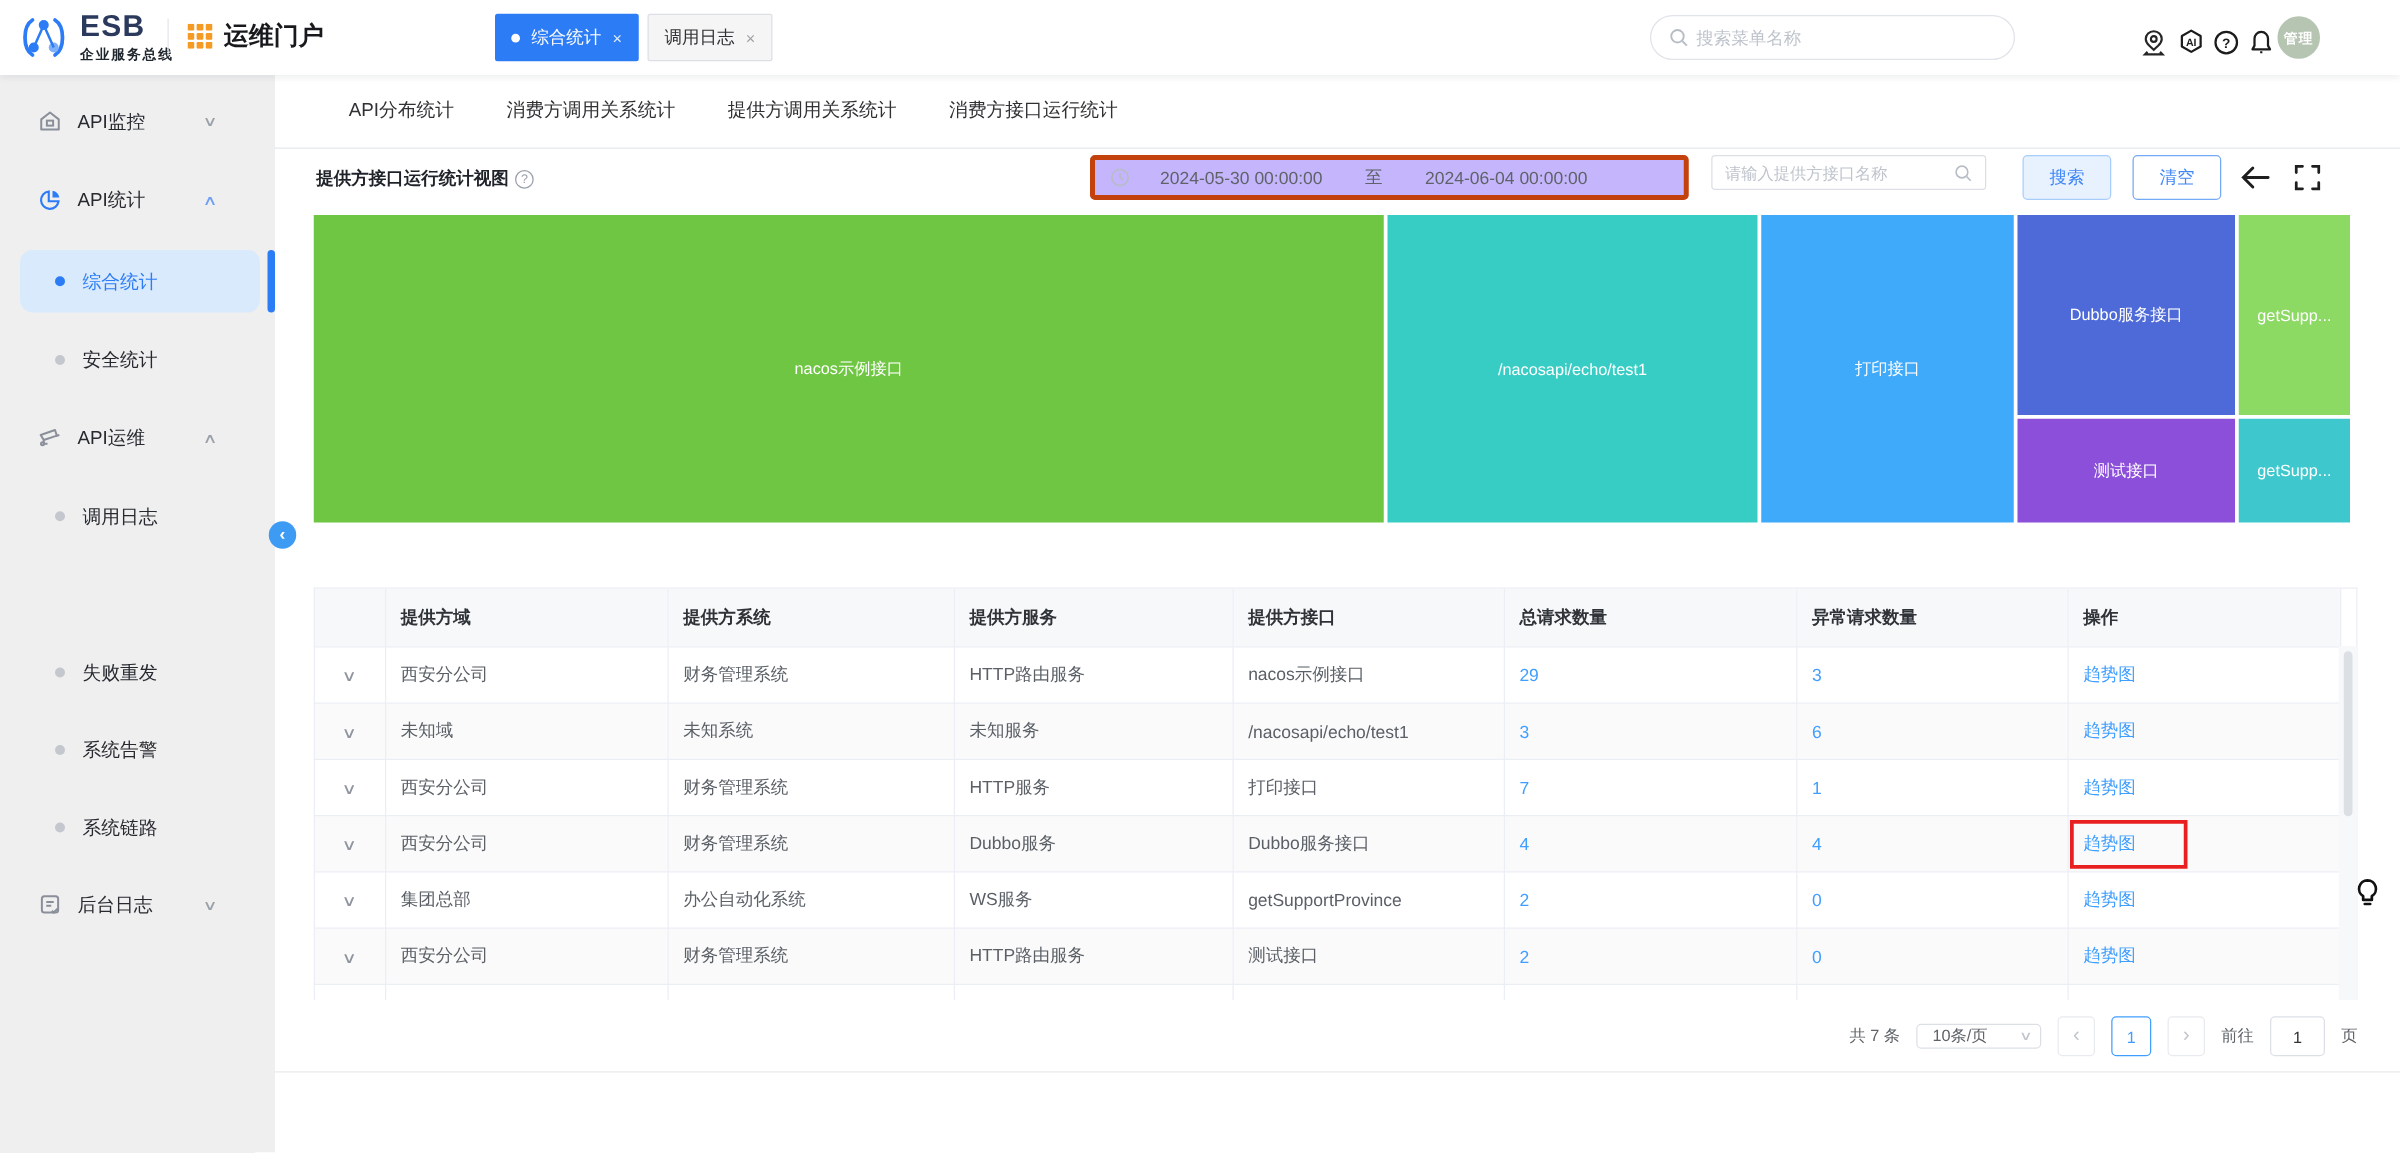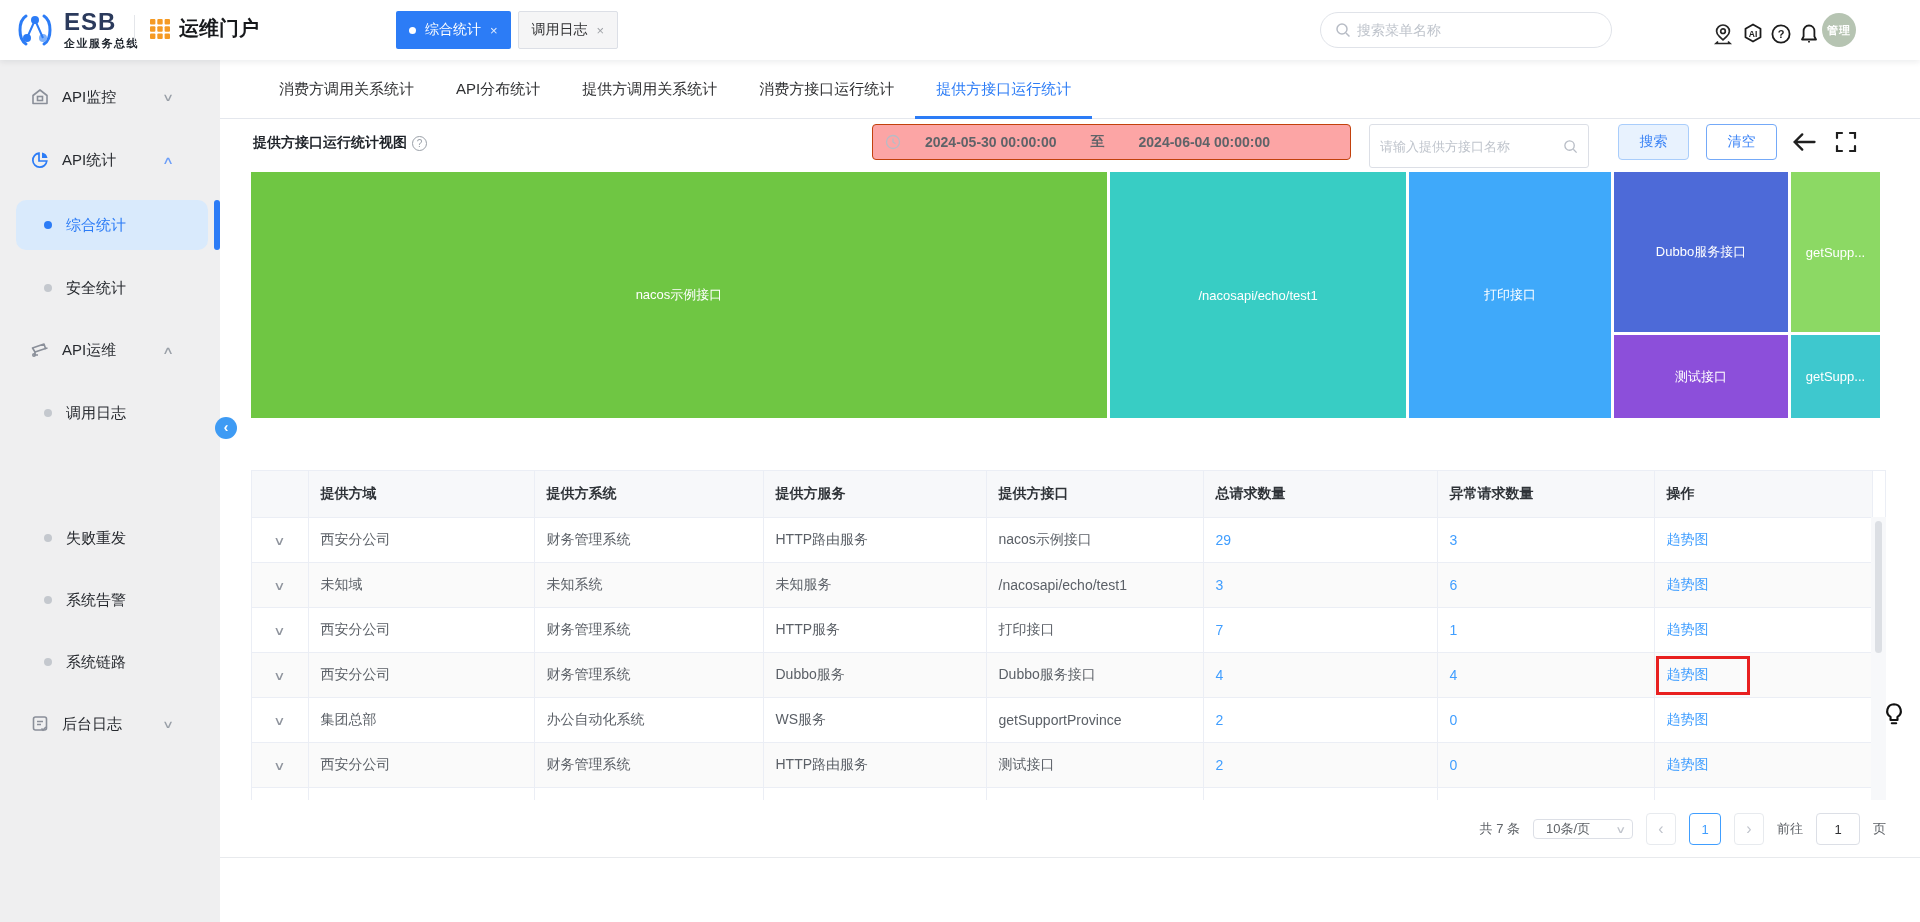--- a/index.html
+++ b/index.html
@@ -58,27 +58,27 @@
            border-bottom:1px solid #e4e7ed; background:#fff; }
   .ctab { padding:0 21px; line-height:57px; font-size:15px; color:#303133; cursor:pointer; position:relative; white-space:nowrap; }
   .ctab.active { color:#2c7cf6; }
   .ctab.active::after { content:""; position:absolute; left:0; right:0; bottom:-1px; height:3px; background:#2c7cf6; }
 
   .view-title { position:absolute; left:33px; top:74px; font-size:14px; font-weight:bold; color:#1f2329;
                 display:flex; align-items:center; gap:5px; }
   .q-icon { width:15px; height:15px; border:1px solid #9aa0a8; border-radius:50%; color:#9aa0a8; font-size:10px;
             line-height:13px; text-align:center; font-weight:normal; }
 
-  .date-range { position:absolute; left:652px; top:64px; width:479px; height:36px; border:1px solid #c2410c;
-                border-radius:4px; display:flex; align-items:center; padding:0 12px; gap:0; background:#fca5a5;
-                font-size:14px; color:#5f6368;font-weight:bold; }
+  .date-range { position:absolute; left:652px; top:64px; width:479px; height:36px; border:4px solid #c2410c;
+                border-radius:4px; display:flex; align-items:center; padding:0 12px; gap:0; background:#c4b5fd;
+                font-size:14px; color:#5f6368; }
   .date-range .clock { width:16px; height:16px; margin-right:24px; flex:none; }
   .date-range .dtxt { white-space:nowrap; }
   .date-range .sep { margin:0 34px; color:#5f6368; }
-  .api-input { position:absolute; left:1149px; top:64px; width:220px; height:44px; border:1px solid #dcdfe6;
+  .api-input { position:absolute; left:1149px; top:64px; width:220px; height:28px; border:1px solid #dcdfe6;
                border-radius:3px; display:flex; align-items:center; padding:0 10px; background:#fff; }
   .api-input input { border:none; outline:none; flex:1; font-size:13px; color:#303133; background:transparent; width:10px;}
   .api-input input::placeholder { color:#bfc4cc; }
   .btn { position:absolute; top:64px; width:71px; height:36px; border-radius:4px; font-size:14px; cursor:pointer;
          display:flex; align-items:center; justify-content:center; }
   .btn-search { left:1398px; background:#e8f2fe; border:1px solid #a9cdfb; color:#3f86f6; }
   .btn-clear { left:1486px; background:#fff; border:1px solid #74a9f8; color:#3f86f6; }
   .tool-icon { position:absolute; cursor:pointer; }
 
   #treemap { position:absolute; left:31px; top:112px; width:1629px; height:246px; background:#fff; }
@@ -270,25 +270,24 @@
           <path d="M11.5 14.5 l1.5 1.5 l3 -3"></path>
         </svg></span>
       <span class="g-label">后台日志</span>
       <span class="chev">∨</span>
     </div>
   </div>
 <div id="collapse-btn">‹</div>
 
 <div id="main">
   <div id="ctabs">
+      <div class="ctab">API分布统计</div>
       <div class="ctab">消费方调用关系统计</div>
-      <div class="ctab">API分布统计</div>
       <div class="ctab">提供方调用关系统计</div>
       <div class="ctab">消费方接口运行统计</div>
-      <div class="ctab active">提供方接口运行统计</div>
     </div>
 
   <div class="view-title">
     <span>提供方接口运行统计视图</span>
     <span class="q-icon">?</span>
   </div>
 
   <div class="date-range">
     <svg class="clock" viewBox="0 0 16 16">
       <circle cx="8" cy="8" r="6.5" stroke="#b7bcc5" stroke-width="1.3" fill="none"></circle>

